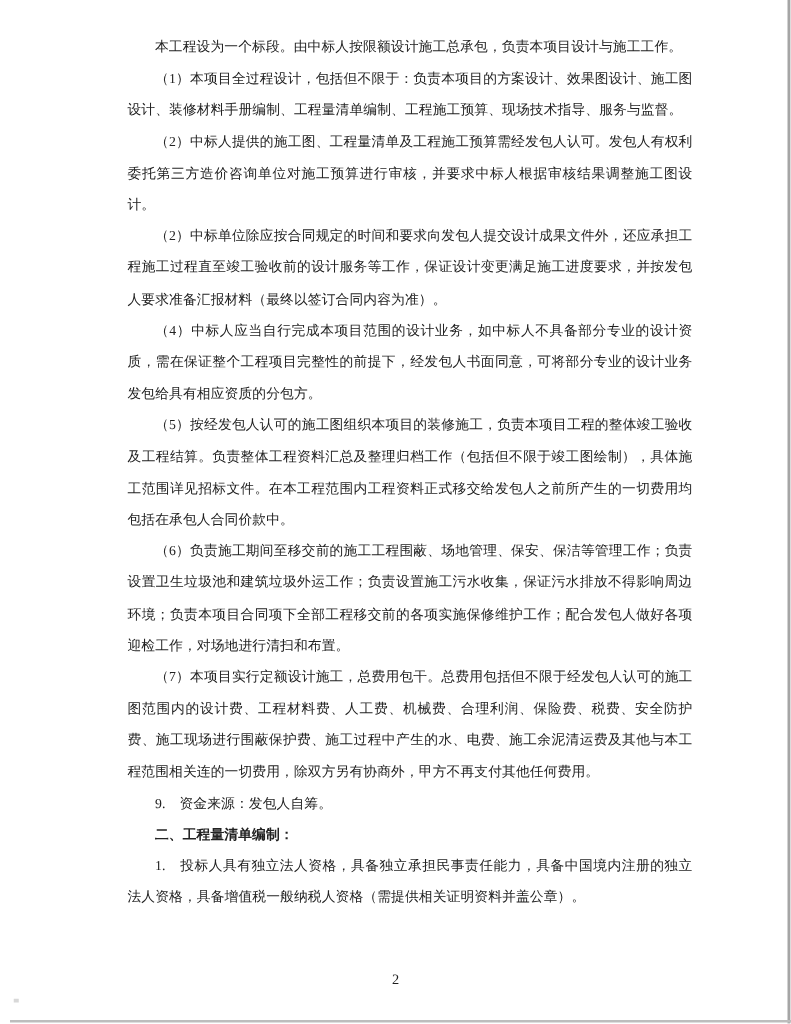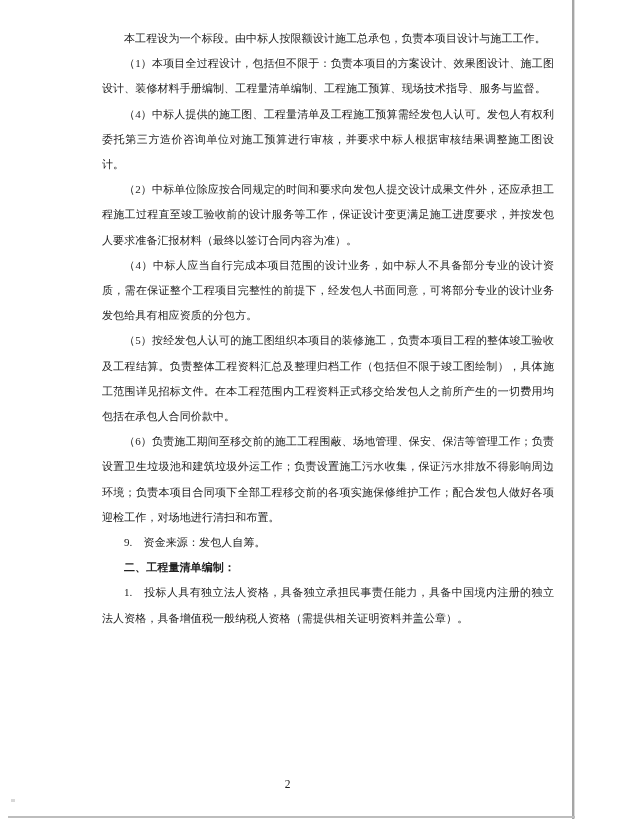--- a/index.html
+++ b/index.html
@@ -2,21 +2,21 @@
 <html><head>
 <meta charset="utf-8">
 <style>
   html, body {
     margin: 0;
     padding: 0;
     background: #ffffff;
   }
   .page {
     position: relative;
-    width: 575px;
+    width: 633px;
     height: 819px;
     background: #ffffff;
     overflow: hidden;
     font-family: "Liberation Serif", "DejaVu Serif", serif;
   }
   .body-text {
     position: absolute;
     left: 102px;
     top: 26px;
     width: 452px;
@@ -79,25 +79,26 @@
   }
 </style>
 </head>
 <body>
 
 <div class="page">
 
   <div class="body-text">
       <p class="para">本工程设为一个标段。由中标人按限额设计施工总承包，负责本项目设计与施工工作。</p>
       <p class="para">（1）本项目全过程设计，包括但不限于：负责本项目的方案设计、效果图设计、施工图设计、装修材料手册编制、工程量清单编制、工程施工预算、现场技术指导、服务与监督。</p>
-      <p class="para">（4）中标人提供的施工图、工程量清单及工程施工预算需经发包人认可。发包人有权利委托第三方造价咨询单位对施工预算进行审核，并要求中标人根据审核结果调整施工图设计。</p>
+      <p class="para">（2）中标人提供的施工图、工程量清单及工程施工预算需经发包人认可。发包人有权利委托第三方造价咨询单位对施工预算进行审核，并要求中标人根据审核结果调整施工图设计。</p>
       <p class="para">（2）中标单位除应按合同规定的时间和要求向发包人提交设计成果文件外，还应承担工程施工过程直至竣工验收前的设计服务等工作，保证设计变更满足施工进度要求，并按发包人要求准备汇报材料（最终以签订合同内容为准）。</p>
       <p class="para">（4）中标人应当自行完成本项目范围的设计业务，如中标人不具备部分专业的设计资质，需在保证整个工程项目完整性的前提下，经发包人书面同意，可将部分专业的设计业务发包给具有相应资质的分包方。</p>
       <p class="para">（5）按经发包人认可的施工图组织本项目的装修施工，负责本项目工程的整体竣工验收及工程结算。负责整体工程资料汇总及整理归档工作（包括但不限于竣工图绘制），具体施工范围详见招标文件。在本工程范围内工程资料正式移交给发包人之前所产生的一切费用均包括在承包人合同价款中。</p>
       <p class="para">（6）负责施工期间至移交前的施工工程围蔽、场地管理、保安、保洁等管理工作；负责设置卫生垃圾池和建筑垃圾外运工作；负责设置施工污水收集，保证污水排放不得影响周边环境；负责本项目合同项下全部工程移交前的各项实施保修维护工作；配合发包人做好各项迎检工作，对场地进行清扫和布置。</p>
+      <p class="para">（7）本项目实行定额设计施工，总费用包干。总费用包括但不限于经发包人认可的施工图范围内的设计费、工程材料费、人工费、机械费、合理利润、保险费、税费、安全防护费、施工现场进行围蔽保护费、施工过程中产生的水、电费、施工余泥清运费及其他与本工程范围相关连的一切费用，除双方另有协商外，甲方不再支付其他任何费用。</p>
       <p class="para">9.　资金来源：发包人自筹。</p>
       <p class="para bold">二、工程量清单编制：</p>
       <p class="para">1.　投标人具有独立法人资格，具备独立承担民事责任能力，具备中国境内注册的独立法人资格，具备增值税一般纳税人资格（需提供相关证明资料并盖公章）。</p>
     </div>
 
   <div class="page-number">2</div>
 
   <div class="scan-edge-right"></div>
   <div class="scan-edge-right-outer"></div>
   <div class="scan-edge-bottom"></div>

